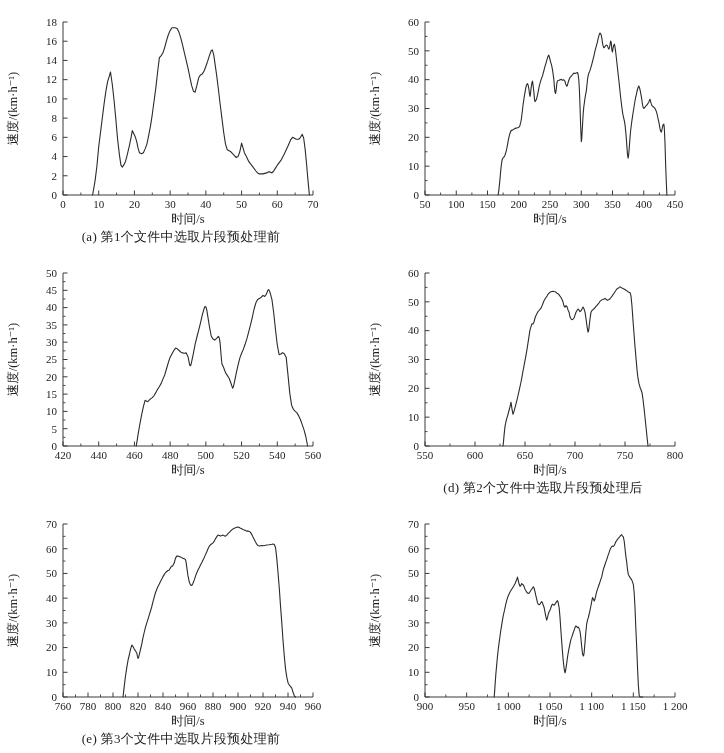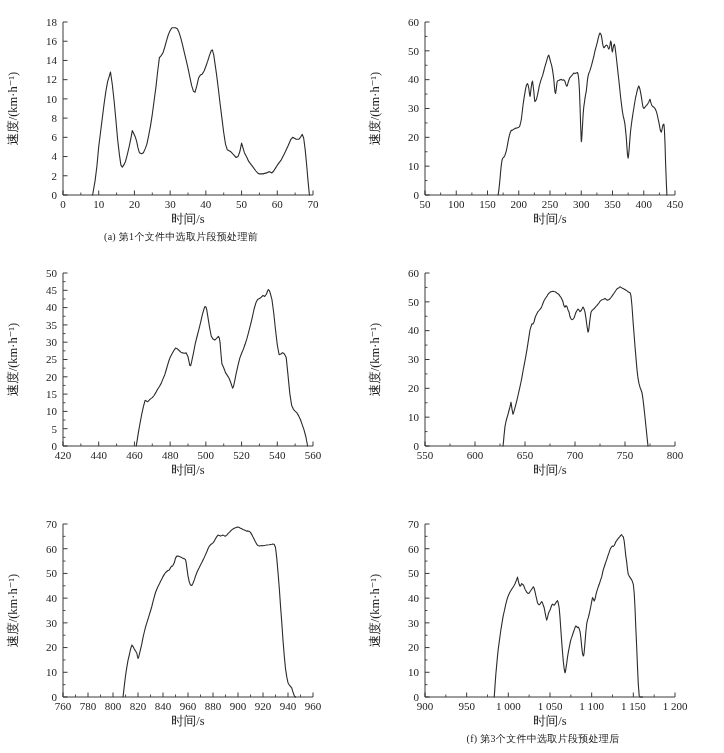--- a/index.html
+++ b/index.html
@@ -5,21 +5,21 @@
   html,body{margin:0;padding:0;background:#ffffff;}
   body{width:724px;height:753px;overflow:hidden;
        font-family:"Liberation Serif","DejaVu Serif",serif;}
   .figure{width:724px;height:753px;display:grid;
           grid-template-columns:362px 362px;
           grid-template-rows:251px 251px 251px;background:#ffffff;}
   .panel{margin:0;width:362px;height:251px;position:relative;}
   .plot{display:block;width:362px;height:228px;
         font-family:"Liberation Serif","DejaVu Serif",serif;}
   .caption{height:23px;line-height:18px;text-align:center;
-           font-size:10px;color:#222222;letter-spacing:.3px;}
+           font-size:13px;color:#222222;letter-spacing:.3px;}
 </style>
 </head>
 <body>
 
 <main class="figure">
   <figure class="panel">
     <svg class="plot" viewBox="0 0 362 228">
         <path d="M 63 22 V 195 H 313" fill="none" stroke="#3a3a3a" stroke-width="1"></path>
         <line x1="63" y1="195" x2="63" y2="190.5" stroke="#3a3a3a" stroke-width="1"></line>
         <text x="63" y="208" text-anchor="middle" font-size="11" fill="#222222">0</text>
@@ -224,20 +224,21 @@
         <line x1="63" y1="180.58333333333334" x2="65.5" y2="180.58333333333334" stroke="#3a3a3a" stroke-width="0.9"></line>
         <line x1="63" y1="151.75" x2="65.5" y2="151.75" stroke="#3a3a3a" stroke-width="0.9"></line>
         <line x1="63" y1="122.91666666666666" x2="65.5" y2="122.91666666666666" stroke="#3a3a3a" stroke-width="0.9"></line>
         <line x1="63" y1="94.08333333333333" x2="65.5" y2="94.08333333333333" stroke="#3a3a3a" stroke-width="0.9"></line>
         <line x1="63" y1="65.25" x2="65.5" y2="65.25" stroke="#3a3a3a" stroke-width="0.9"></line>
         <line x1="63" y1="36.416666666666686" x2="65.5" y2="36.416666666666686" stroke="#3a3a3a" stroke-width="0.9"></line>
         <text x="188" y="223" text-anchor="middle" font-size="12.5" fill="#222222">时间/s</text>
         <text x="17" y="108.5" text-anchor="middle" font-size="12.5" fill="#222222" transform="rotate(-90 17 108.5)">速度/(km·h⁻¹)</text>
         <polyline points="141.0,195.0 141.5,190.7 142.0,184.9 143.0,175.4 144.0,170.5 145.0,166.7 146.0,163.3 147.0,159.5 148.0,155.8 149.0,151.2 149.5,154.6 150.0,158.1 151.0,163.3 152.0,160.4 153.0,156.7 154.0,152.9 155.0,148.9 156.0,144.5 157.0,140.2 158.0,135.6 159.0,131.0 160.0,125.8 161.0,120.0 162.0,114.8 163.0,109.7 164.0,104.2 165.0,98.4 166.0,91.8 167.0,85.4 168.0,78.8 169.0,75.6 170.0,72.7 171.0,73.0 172.0,71.0 173.0,67.0 174.0,64.4 175.0,62.4 176.0,60.6 177.0,59.5 178.0,58.3 179.0,57.2 180.0,54.9 181.0,52.3 182.0,49.7 183.0,48.0 184.0,46.5 185.0,45.1 186.0,43.3 187.0,42.2 188.0,41.3 189.0,40.7 191.0,40.2 192.0,40.5 193.0,40.7 194.0,41.3 195.0,42.2 196.0,42.8 197.0,43.6 198.0,45.1 199.0,46.5 200.0,48.5 201.0,50.8 201.5,53.1 202.0,54.9 203.0,56.3 203.5,55.4 204.0,54.6 205.0,55.7 206.0,58.9 207.0,60.9 208.0,65.8 209.0,67.8 210.0,68.7 211.0,68.1 212.0,67.0 213.0,64.1 214.0,61.2 215.0,59.5 216.0,58.0 217.0,59.2 218.0,60.6 219.0,59.8 220.0,58.0 221.0,56.0 222.0,57.8 223.0,61.2 224.0,67.6 225.0,75.3 226.0,81.1 226.5,80.2 227.0,76.8 228.0,68.1 229.0,61.2 230.0,59.5 231.0,58.6 232.0,57.8 233.0,56.6 234.0,55.4 235.0,54.3 236.0,53.1 237.0,52.0 238.0,50.3 239.0,49.4 240.0,48.8 241.0,48.5 242.0,48.0 243.0,47.4 244.0,48.2 245.0,49.1 246.0,49.1 247.0,48.5 248.0,47.7 249.0,46.5 250.0,45.1 251.0,43.6 252.0,42.2 253.0,40.7 254.0,39.3 255.0,37.9 256.0,37.3 257.0,36.7 258.0,35.8 259.0,36.4 260.0,37.0 261.0,37.6 262.0,38.1 263.0,38.4 264.0,39.3 265.0,39.9 266.0,40.7 267.0,41.3 268.0,41.6 268.5,42.8 269.0,45.1 270.0,55.2 271.0,69.6 272.0,82.5 273.0,95.5 274.0,107.1 275.0,118.6 276.0,127.2 277.0,132.7 278.0,136.2 279.0,138.8 280.0,141.7 281.0,148.3 282.0,156.9 283.0,166.2 284.0,176.0 285.0,185.8 286.0,195.0" fill="none" stroke="#2b2b2b" stroke-width="1.1" stroke-linejoin="round" stroke-linecap="round"></polyline>
       </svg>
+    <figcaption class="caption">(d) 第2个文件中选取片段预处理后</figcaption>
   </figure>
   <figure class="panel">
     <svg class="plot" viewBox="0 0 362 228">
         <path d="M 63 22 V 195 H 313" fill="none" stroke="#3a3a3a" stroke-width="1"></path>
         <line x1="63" y1="195" x2="63" y2="190.5" stroke="#3a3a3a" stroke-width="1"></line>
         <text x="63" y="208" text-anchor="middle" font-size="11" fill="#222222">760</text>
         <line x1="88" y1="195" x2="88" y2="190.5" stroke="#3a3a3a" stroke-width="1"></line>
         <text x="88" y="208" text-anchor="middle" font-size="11" fill="#222222">780</text>
         <line x1="113" y1="195" x2="113" y2="190.5" stroke="#3a3a3a" stroke-width="1"></line>
         <text x="113" y="208" text-anchor="middle" font-size="11" fill="#222222">800</text>
@@ -287,20 +288,21 @@
         <line x1="63" y1="157.92857142857144" x2="65.5" y2="157.92857142857144" stroke="#3a3a3a" stroke-width="0.9"></line>
         <line x1="63" y1="133.21428571428572" x2="65.5" y2="133.21428571428572" stroke="#3a3a3a" stroke-width="0.9"></line>
         <line x1="63" y1="108.5" x2="65.5" y2="108.5" stroke="#3a3a3a" stroke-width="0.9"></line>
         <line x1="63" y1="83.78571428571428" x2="65.5" y2="83.78571428571428" stroke="#3a3a3a" stroke-width="0.9"></line>
         <line x1="63" y1="59.071428571428584" x2="65.5" y2="59.071428571428584" stroke="#3a3a3a" stroke-width="0.9"></line>
         <line x1="63" y1="34.35714285714286" x2="65.5" y2="34.35714285714286" stroke="#3a3a3a" stroke-width="0.9"></line>
         <text x="188" y="223" text-anchor="middle" font-size="12.5" fill="#222222">时间/s</text>
         <text x="17" y="108.5" text-anchor="middle" font-size="12.5" fill="#222222" transform="rotate(-90 17 108.5)">速度/(km·h⁻¹)</text>
         <polyline points="123.0,195.0 123.6,190.1 124.3,183.9 125.5,174.0 126.8,165.3 128.0,158.4 129.3,153.0 130.5,147.3 131.8,143.1 132.4,143.6 133.0,144.6 134.3,147.1 135.5,149.0 136.8,151.0 137.4,154.2 138.0,156.4 138.6,155.5 139.3,152.5 140.5,147.5 141.8,141.9 143.0,135.7 144.3,130.0 145.5,125.1 146.8,120.9 148.0,117.1 149.3,112.9 150.5,109.0 151.8,104.5 153.0,99.6 154.3,94.9 155.5,90.5 156.8,87.2 158.0,84.5 159.3,82.1 160.5,79.6 161.8,77.1 163.0,74.6 164.3,72.4 165.5,70.7 166.8,69.5 168.0,68.5 169.3,68.0 170.5,65.7 171.8,64.0 172.4,64.3 173.0,63.3 174.3,60.8 175.5,56.1 176.8,54.1 178.0,54.1 179.3,54.6 180.5,55.1 181.8,55.6 183.0,56.4 184.3,56.8 185.5,57.6 186.1,60.3 186.8,65.3 188.0,73.9 189.3,80.1 190.5,83.0 191.8,83.5 193.0,81.3 194.3,77.9 195.5,74.1 196.8,70.7 198.0,68.0 199.3,65.5 200.5,63.0 201.8,60.6 203.0,58.1 204.3,55.4 205.5,52.6 206.8,49.7 208.0,46.7 209.3,44.2 210.5,42.8 211.8,41.8 213.0,40.8 214.3,39.1 215.5,36.8 216.8,34.6 218.0,33.1 219.3,33.6 220.5,34.1 221.8,33.6 223.0,33.1 224.3,33.9 225.5,34.1 226.8,33.1 228.0,31.6 229.3,30.4 230.5,29.2 231.8,27.9 233.0,26.9 234.3,26.2 235.5,25.7 236.8,25.2 238.0,25.0 239.3,25.5 240.5,26.2 241.8,26.7 243.0,27.4 244.3,27.9 245.5,28.4 246.8,29.2 248.0,28.9 249.3,29.4 250.5,30.4 251.8,32.6 253.0,35.1 254.3,37.6 255.5,40.0 256.8,42.3 258.0,43.5 259.3,44.0 260.5,43.7 261.8,43.5 263.0,43.7 264.3,43.5 265.5,43.3 266.8,43.0 269.3,42.8 270.5,42.5 271.8,42.3 273.0,42.0 274.3,42.5 275.5,45.5 276.1,50.4 276.8,56.6 278.0,70.2 279.3,86.3 280.5,103.6 281.8,120.9 283.0,138.2 284.3,154.2 285.5,166.6 286.8,175.2 288.0,180.7 289.3,183.1 290.5,184.4 291.8,186.1 293.0,190.1 294.3,193.8 295.5,195.0" fill="none" stroke="#2b2b2b" stroke-width="1.1" stroke-linejoin="round" stroke-linecap="round"></polyline>
       </svg>
+    <figcaption class="caption">(e) 第3个文件中选取片段预处理前</figcaption>
   </figure>
   <figure class="panel">
     <svg class="plot" viewBox="0 0 362 228">
         <path d="M 63 22 V 195 H 313" fill="none" stroke="#3a3a3a" stroke-width="1"></path>
         <line x1="63" y1="195" x2="63" y2="190.5" stroke="#3a3a3a" stroke-width="1"></line>
         <text x="63" y="208" text-anchor="middle" font-size="11" fill="#222222">900</text>
         <line x1="104.66666666666666" y1="195" x2="104.66666666666666" y2="190.5" stroke="#3a3a3a" stroke-width="1"></line>
         <text x="104.66666666666666" y="208" text-anchor="middle" font-size="11" fill="#222222">950</text>
         <line x1="146.33333333333331" y1="195" x2="146.33333333333331" y2="190.5" stroke="#3a3a3a" stroke-width="1"></line>
         <text x="146.33333333333331" y="208" text-anchor="middle" font-size="11" fill="#222222">1 000</text>
@@ -338,15 +340,14 @@
         <line x1="63" y1="157.92857142857144" x2="65.5" y2="157.92857142857144" stroke="#3a3a3a" stroke-width="0.9"></line>
         <line x1="63" y1="133.21428571428572" x2="65.5" y2="133.21428571428572" stroke="#3a3a3a" stroke-width="0.9"></line>
         <line x1="63" y1="108.5" x2="65.5" y2="108.5" stroke="#3a3a3a" stroke-width="0.9"></line>
         <line x1="63" y1="83.78571428571428" x2="65.5" y2="83.78571428571428" stroke="#3a3a3a" stroke-width="0.9"></line>
         <line x1="63" y1="59.071428571428584" x2="65.5" y2="59.071428571428584" stroke="#3a3a3a" stroke-width="0.9"></line>
         <line x1="63" y1="34.35714285714286" x2="65.5" y2="34.35714285714286" stroke="#3a3a3a" stroke-width="0.9"></line>
         <text x="188" y="223" text-anchor="middle" font-size="12.5" fill="#222222">时间/s</text>
         <text x="17" y="108.5" text-anchor="middle" font-size="12.5" fill="#222222" transform="rotate(-90 17 108.5)">速度/(km·h⁻¹)</text>
         <polyline points="132.2,195.0 132.6,190.1 133.0,183.9 133.8,172.8 134.7,162.9 135.5,154.2 136.3,146.8 137.2,140.1 138.0,134.2 138.8,128.3 139.7,122.8 140.5,117.9 141.3,113.4 142.2,109.5 143.0,105.8 143.8,102.1 144.7,98.6 145.5,95.9 146.3,93.7 147.2,91.7 148.0,90.0 148.8,88.7 149.7,87.2 150.5,86.0 151.3,84.8 152.2,83.3 153.0,81.8 153.8,79.8 154.7,77.6 155.5,75.1 155.9,76.9 156.3,78.8 157.2,82.3 158.0,84.3 158.8,83.5 159.7,81.6 160.5,82.3 161.3,83.0 162.2,84.8 163.0,87.2 163.8,88.5 164.7,90.2 165.5,91.0 166.3,91.4 167.2,91.0 168.0,89.7 168.8,88.5 169.7,87.2 170.5,86.0 171.3,84.8 171.8,85.5 172.2,86.5 173.0,89.7 173.8,93.4 174.7,97.1 175.5,100.8 176.3,102.1 177.2,102.8 178.0,102.1 178.8,100.8 179.7,99.6 180.5,100.8 181.3,103.3 182.2,105.8 183.0,110.2 183.8,114.4 184.7,118.1 185.5,115.7 186.3,112.0 187.2,109.5 188.0,108.3 188.8,105.8 189.7,103.3 190.5,102.1 191.3,102.8 192.2,103.3 193.0,102.1 193.8,100.8 194.7,99.6 195.5,98.6 195.9,99.6 196.3,101.1 197.2,106.0 198.0,115.4 198.8,127.3 199.7,139.6 200.5,150.0 201.3,159.4 202.2,166.8 203.0,170.8 203.4,169.8 203.8,167.3 204.7,161.4 205.5,155.2 206.3,150.3 207.2,145.6 208.0,141.6 208.8,137.9 209.7,135.4 210.5,133.0 211.3,130.5 212.2,128.0 213.0,125.6 213.8,124.1 214.7,124.6 215.5,125.6 216.3,125.1 217.2,126.8 218.0,129.3 218.8,135.2 219.7,144.6 220.5,151.5 221.3,154.0 221.8,153.0 222.2,150.0 223.0,140.6 223.8,130.7 224.7,121.8 225.5,118.1 226.3,115.7 227.2,112.0 228.0,108.3 228.8,104.5 229.7,99.6 230.5,95.6 231.3,97.1 232.2,99.1 233.0,97.1 233.8,93.4 234.7,89.7 235.5,87.2 236.3,84.8 237.2,82.3 238.0,79.8 238.8,77.4 239.7,74.9 240.5,71.2 241.3,67.7 242.2,65.0 243.0,62.5 243.8,60.1 244.7,57.6 245.5,55.1 246.3,52.6 247.2,50.2 248.0,47.7 248.8,46.0 249.7,44.7 250.5,44.0 251.3,44.5 252.2,43.5 253.0,41.8 253.8,39.8 254.7,38.6 255.5,37.3 256.3,36.3 257.2,35.3 258.0,34.4 258.8,33.4 259.7,32.6 260.1,33.4 260.5,34.1 261.3,34.9 262.2,39.1 263.0,46.5 263.8,53.9 264.7,60.1 265.5,67.5 266.3,72.4 267.2,74.1 268.0,75.4 268.8,76.6 269.7,77.9 270.5,79.8 271.3,82.3 272.2,91.0 273.0,105.8 273.8,125.6 274.7,145.3 275.5,165.1 276.3,182.4 277.2,193.8 278.0,195.0 280.5,195.0" fill="none" stroke="#2b2b2b" stroke-width="1.1" stroke-linejoin="round" stroke-linecap="round"></polyline>
       </svg>
-    <figcaption class="caption">(f) 第3个文件中选取片段预处理后</figcaption>
   </figure>
 </main>
 
 </body></html>

